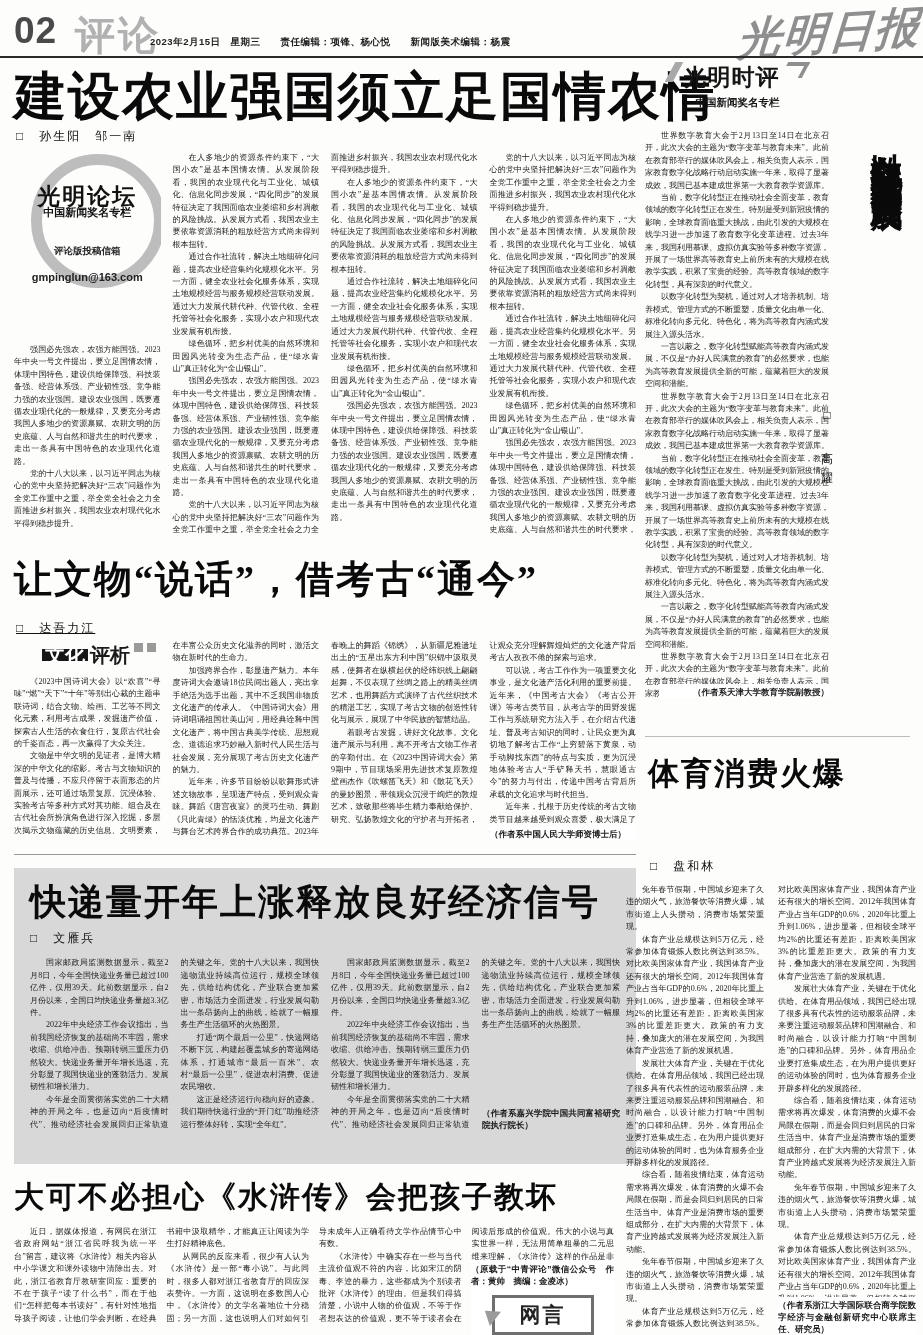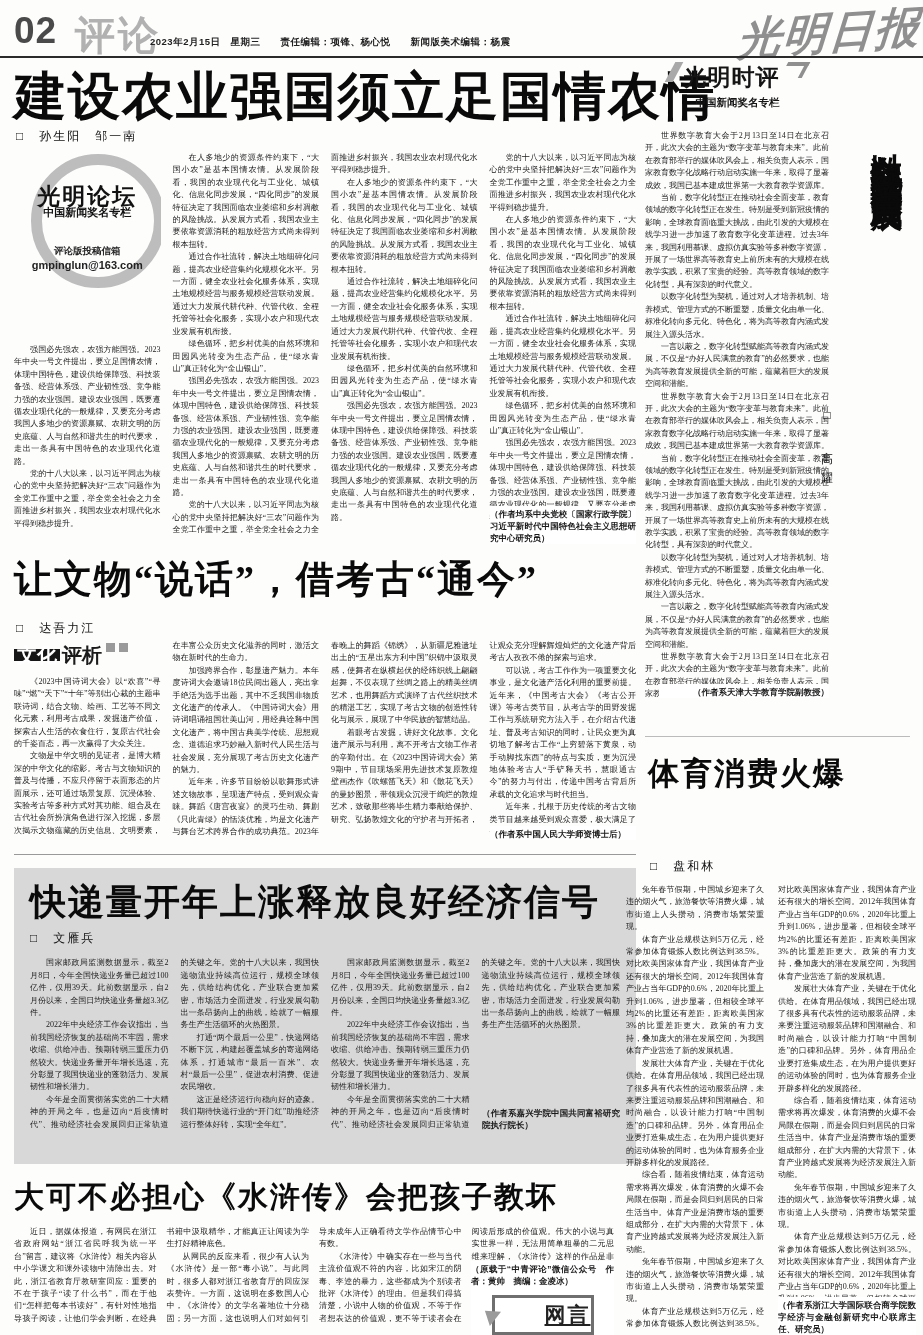--- a/index.html
+++ b/index.html
@@ -25,50 +25,50 @@
   .attr{position:absolute;bottom:0;right:0;background:#fff;font-family:"Liberation Sans",sans-serif;
         font-weight:700;font-size:8.5px;line-height:12px;text-align:justify;padding-top:2px;}
   
   .forumBox{position:relative;height:192px;break-inside:avoid;text-align:center;
             font-family:"Liberation Sans",sans-serif;overflow:hidden;}
   .forumBox .ring{position:absolute;left:50%;top:2px;width:112px;height:112px;margin-left:-56px;
                   border:11px solid #bdbdbd;border-radius:50%;}
   .forumBox .t1{position:relative;margin-top:38px;font-size:23px;font-weight:900;letter-spacing:2px;color:#111;}
   .forumBox .t2{position:relative;font-size:11px;font-weight:700;margin-top:4px;color:#111;}
   .forumBox .t3{position:relative;font-size:9.5px;font-weight:700;margin-top:26px;color:#222;}
-  .forumBox .t4{position:relative;font-size:11px;font-weight:700;margin-top:2px;color:#222;}
+  .forumBox .t4{position:relative;font-size:11px;font-weight:700;margin-top:14px;color:#222;}
   .cultBadge{height:30px;break-inside:avoid;margin-bottom:6px;font-family:"Liberation Sans",sans-serif;
-             font-size:20px;font-weight:900;display:flex;align-items:center;}
+             font-size:20px;font-weight:900;display:flex;align-items:center;margin-left:28px;}
   .cultBadge .inv{background:#161616;color:#fff;padding:0 3px;margin-right:2px;}
   .cultBadge .px{width:9px;height:9px;background:#9a9a9a;margin-left:4px;align-self:flex-start;margin-top:3px;}
   .essayBadge{height:38px;break-inside:avoid;margin-bottom:6px;display:flex;align-items:center;
               font-family:"Liberation Sans",sans-serif;font-size:20px;font-weight:900;color:#1d1d1d;}
   .essayBadge .bar{width:9px;height:24px;background:#9a9a9a;transform:skewX(-22deg);margin-right:7px;}
   .essayBadge .flag{width:0;height:0;border-left:16px solid #a9a9a9;border-top:7px solid transparent;
                     border-bottom:9px solid transparent;margin-left:7px;transform:rotate(-12deg);}
   .gmspBadge{position:absolute;left:645px;top:62px;width:185px;text-align:center;
              font-family:"Liberation Sans",sans-serif;}
   .gmspBadge .row{display:inline-flex;align-items:flex-start;}
   .gmspBadge .q1{width:8px;height:20px;background:#a9a9a9;transform:skewX(-28deg);margin-right:6px;}
   .gmspBadge .t1{font-size:23px;font-weight:900;color:#141414;letter-spacing:1px;}
   .gmspBadge .q2{width:18px;height:12px;border-top:4px solid #8f8f8f;border-right:4px solid #8f8f8f;
                  transform:skewX(-28deg);margin-left:4px;margin-bottom:14px;}
   .gmspBadge .t2{font-size:10.5px;font-weight:700;color:#151515;margin-top:3px;}
   .netBadge{position:relative;margin:8px auto 0;width:96px;height:34px;border:3px solid #6f6f6f;
-            display:flex;align-items:center;justify-content:flex-end;font-family:"Liberation Sans",sans-serif;
-            font-size:21px;font-weight:900;color:#222;letter-spacing:2px;background:#fff;text-decoration:underline;}
+            display:flex;align-items:center;justify-content:center;font-family:"Liberation Sans",sans-serif;
+            font-size:21px;font-weight:900;color:#222;letter-spacing:2px;background:#fff;}
   .netBadge .cur{position:absolute;left:-8px;top:10px;width:0;height:0;border-left:15px solid #9a9a9a;
                  border-top:6px solid transparent;border-bottom:10px solid transparent;transform:rotate(-18deg);}
   
   .art1-hl{position:absolute;left:14px;top:68px;font-size:52px;}
   .art1-by{position:absolute;left:16px;top:128px;}
   .art1-bd{position:absolute;left:14px;top:152px;width:622px;height:392px;column-count:4;column-gap:12px;}
   .art1-bd .attr{width:146px;}
   .art2-hl{position:absolute;left:14px;top:558px;font-size:38px;text-align:center;}
-  .art2-by{position:absolute;left:16px;top:620px;}
+  .art2-by{position:absolute;left:16px;top:620px;text-decoration:underline;}
   .art2-bd{position:absolute;left:14px;top:640px;width:622px;height:200px;column-count:4;column-gap:12px;}
   .art2-bd .attr{width:146px;}
   .grayBox{position:absolute;left:14px;top:868px;width:622px;height:296px;background:#d8d8d8;
            box-sizing:border-box;padding:14px 16px 12px;}
   .art3-hl{font-size:36px;}
   .art3-by{display:block;margin-top:8px;}
   .art3-bd{margin-top:10px;width:590px;height:174px;column-count:4;column-gap:12px;}
   .art3-bd .attr{width:138px;background:#d8d8d8;}
   .art4-hl{position:absolute;left:14px;top:1180px;font-size:30px;text-align:center;}
   .art4-bd{position:absolute;left:14px;top:1226px;width:600px;height:109px;column-count:4;column-gap:10px;}
@@ -101,21 +101,20 @@
   <h1 class="hl art1-hl">建设农业强国须立足国情农情</h1>
   <div class="byline art1-by">□　孙生阳　邹一南</div>
   <div class="body art1-bd">
     <div class="forumBox">
       <div class="ring"></div>
       <div class="t1">光明论坛</div>
       <div class="t2">中国新闻奖名专栏</div>
       <div class="t3">评论版投稿信箱</div>
       <div class="t4">gmpinglun@163.com</div>
     </div>
-    <div class="attr">（作者均系中央党校〔国家行政学院〕习近平新时代中国特色社会主义思想研究中心研究员）</div>
   <p>强国必先强农，农强方能国强。2023年中央一号文件提出，要立足国情农情，体现中国特色，建设供给保障强、科技装备强、经营体系强、产业韧性强、竞争能力强的农业强国。建设农业强国，既要遵循农业现代化的一般规律，又要充分考虑我国人多地少的资源禀赋、农耕文明的历史底蕴、人与自然和谐共生的时代要求，走出一条具有中国特色的农业现代化道路。</p>
       <p>党的十八大以来，以习近平同志为核心的党中央坚持把解决好“三农”问题作为全党工作重中之重，举全党全社会之力全面推进乡村振兴，我国农业农村现代化水平得到稳步提升。</p>
       <p>在人多地少的资源条件约束下，“大国小农”是基本国情农情。从发展阶段看，我国的农业现代化与工业化、城镇化、信息化同步发展，“四化同步”的发展特征决定了我国面临农业萎缩和乡村凋敝的风险挑战。从发展方式看，我国农业主要依靠资源消耗的粗放经营方式尚未得到根本扭转。</p>
       <p>通过合作社流转，解决土地细碎化问题，提高农业经营集约化规模化水平。另一方面，健全农业社会化服务体系，实现土地规模经营与服务规模经营联动发展。通过大力发展代耕代种、代管代收、全程托管等社会化服务，实现小农户和现代农业发展有机衔接。</p>
       <p>绿色循环，把乡村优美的自然环境和田园风光转变为生态产品，使“绿水青山”真正转化为“金山银山”。</p>
       <p>强国必先强农，农强方能国强。2023年中央一号文件提出，要立足国情农情，体现中国特色，建设供给保障强、科技装备强、经营体系强、产业韧性强、竞争能力强的农业强国。建设农业强国，既要遵循农业现代化的一般规律，又要充分考虑我国人多地少的资源禀赋、农耕文明的历史底蕴、人与自然和谐共生的时代要求，走出一条具有中国特色的农业现代化道路。</p>
       <p>党的十八大以来，以习近平同志为核心的党中央坚持把解决好“三农”问题作为全党工作重中之重，举全党全社会之力全面推进乡村振兴，我国农业农村现代化水平得到稳步提升。</p>
       <p>在人多地少的资源条件约束下，“大国小农”是基本国情农情。从发展阶段看，我国的农业现代化与工业化、城镇化、信息化同步发展，“四化同步”的发展特征决定了我国面临农业萎缩和乡村凋敝的风险挑战。从发展方式看，我国农业主要依靠资源消耗的粗放经营方式尚未得到根本扭转。</p>
       <p>通过合作社流转，解决土地细碎化问题，提高农业经营集约化规模化水平。另一方面，健全农业社会化服务体系，实现土地规模经营与服务规模经营联动发展。通过大力发展代耕代种、代管代收、全程托管等社会化服务，实现小农户和现代农业发展有机衔接。</p>
       <p>绿色循环，把乡村优美的自然环境和田园风光转变为生态产品，使“绿水青山”真正转化为“金山银山”。</p>

